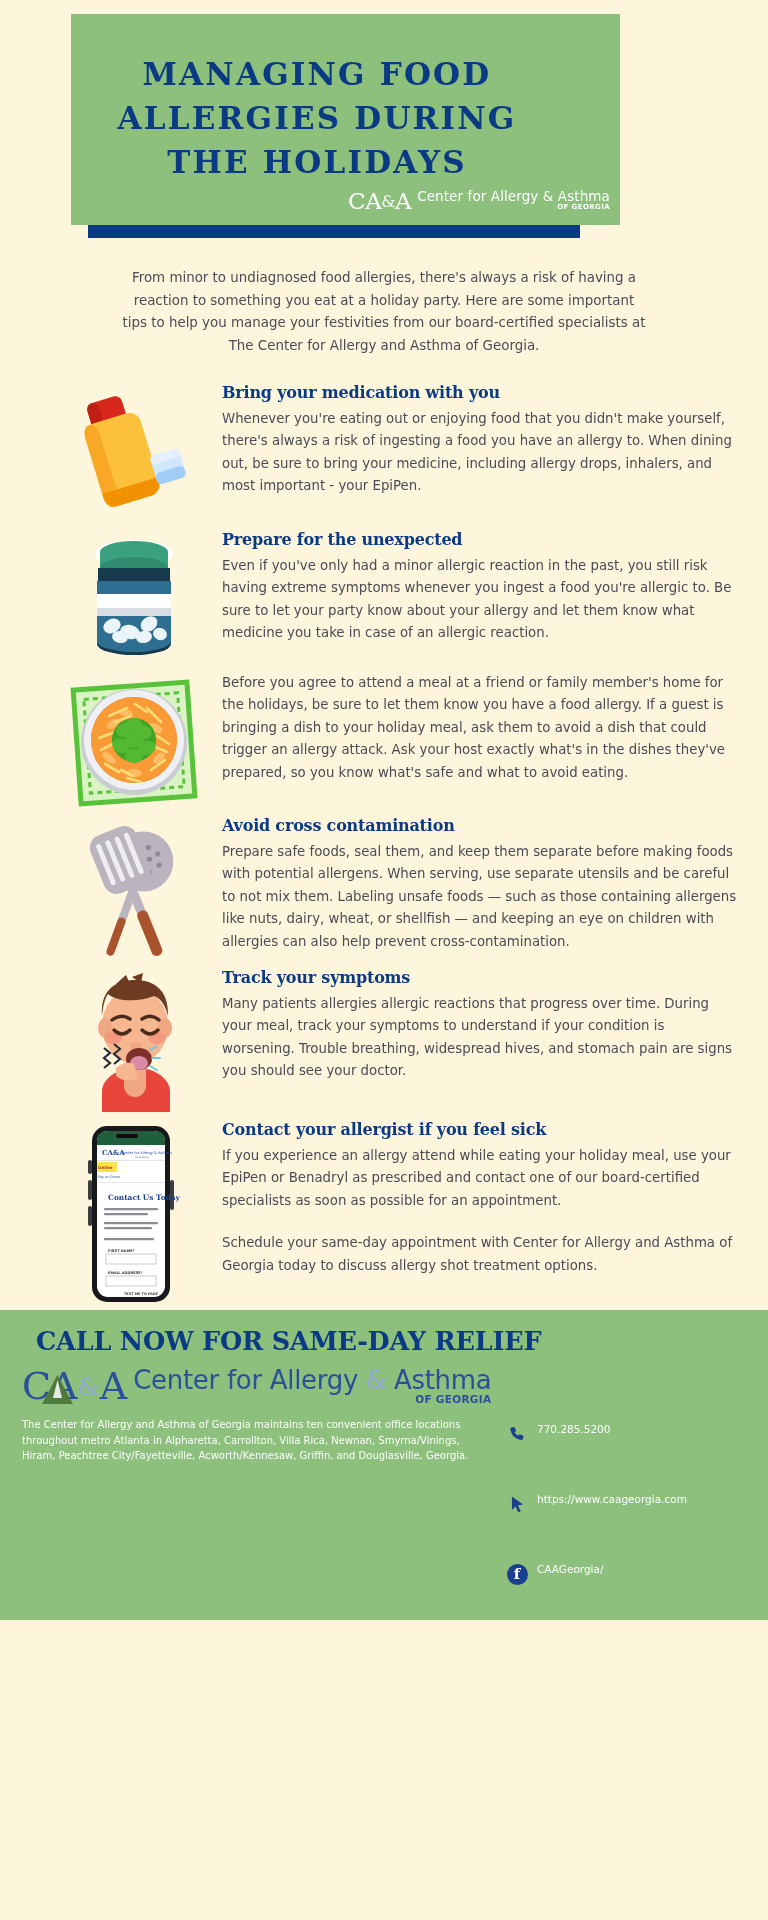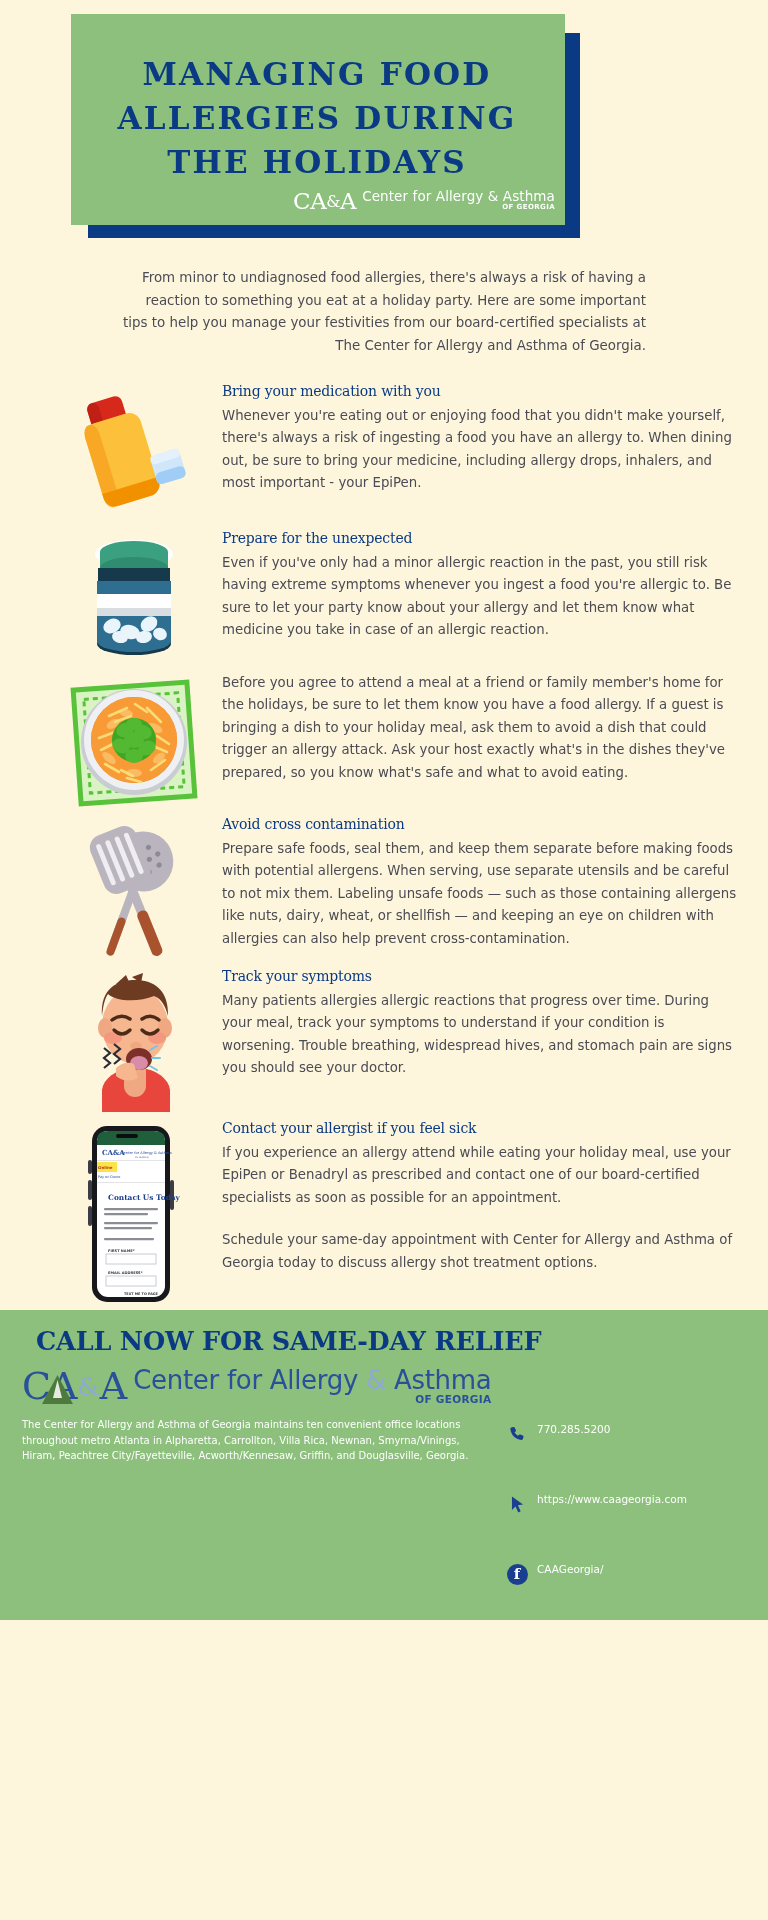--- a/index.html
+++ b/index.html
@@ -15,21 +15,21 @@
 
   
   .header-wrap { position: relative; width: 768px; height: 248px; }
   .header-shadow {
     position: absolute; left: 88px; top: 33px;
     width: 492px; height: 205px;
     background: #0a3a84;
   }
   .header-green {
     position: absolute; left: 71px; top: 14px;
-    width: 494px; height: 211px;
+    width: 549px; height: 211px;
     background: #8cc07c;
   }
   .header-title {
     position: absolute; left: 0; top: 38px; width: 492px;
     text-align: center;
     font-family: "DejaVu Serif", serif;
     font-weight: bold;
     font-size: 31px;
     line-height: 44px;
     letter-spacing: 2.2px;
@@ -45,43 +45,43 @@
     line-height: 1; position: relative;
   }
   .hl-mark .amp { font-size: 16px; vertical-align: 2px; }
   .hl-text { color: #ffffff; line-height: 1.05; padding-bottom: 2px; }
   .hl-text .l1 { font-size: 13.5px; display: block; letter-spacing: 0.1px; }
   .hl-text .l2 { font-size: 7px; display: block; text-align: right; letter-spacing: 0.4px; font-weight: bold; }
 
   
   .intro {
     width: 524px; margin: 19px auto 0;
-    text-align: right;
+    text-align: center;
     font-size: 13.4px; line-height: 22.5px;
     color: #4b4b55;
     font-family: "DejaVu Sans", sans-serif;
   }
 
   
   .sections { margin-top: 24px; }
   .section {
     display: flex; align-items: flex-start;
     padding: 0 24px 0 58px;
     margin-bottom: 6px;
   }
   .sec-icon {
     width: 152px; flex: 0 0 152px;
     display: flex; justify-content: center; align-items: flex-start;
     padding-top: 6px;
   }
   .sec-body { flex: 1; padding-left: 12px; padding-right: 6px; }
   .sec-title {
     font-family: "DejaVu Serif", serif;
-    font-weight: normal;
-    font-size: 14px;
+    font-weight: bold;
+    font-size: 16px;
     color: #0a3a84;
     letter-spacing: -0.2px;
     margin-bottom: 6px;
     margin-top: 2px;
   }
   .sec-text {
     font-size: 13.3px; line-height: 22.4px; color: #4b4b55;
   }
   .sec-text p + p { margin-top: 20px; }
 

